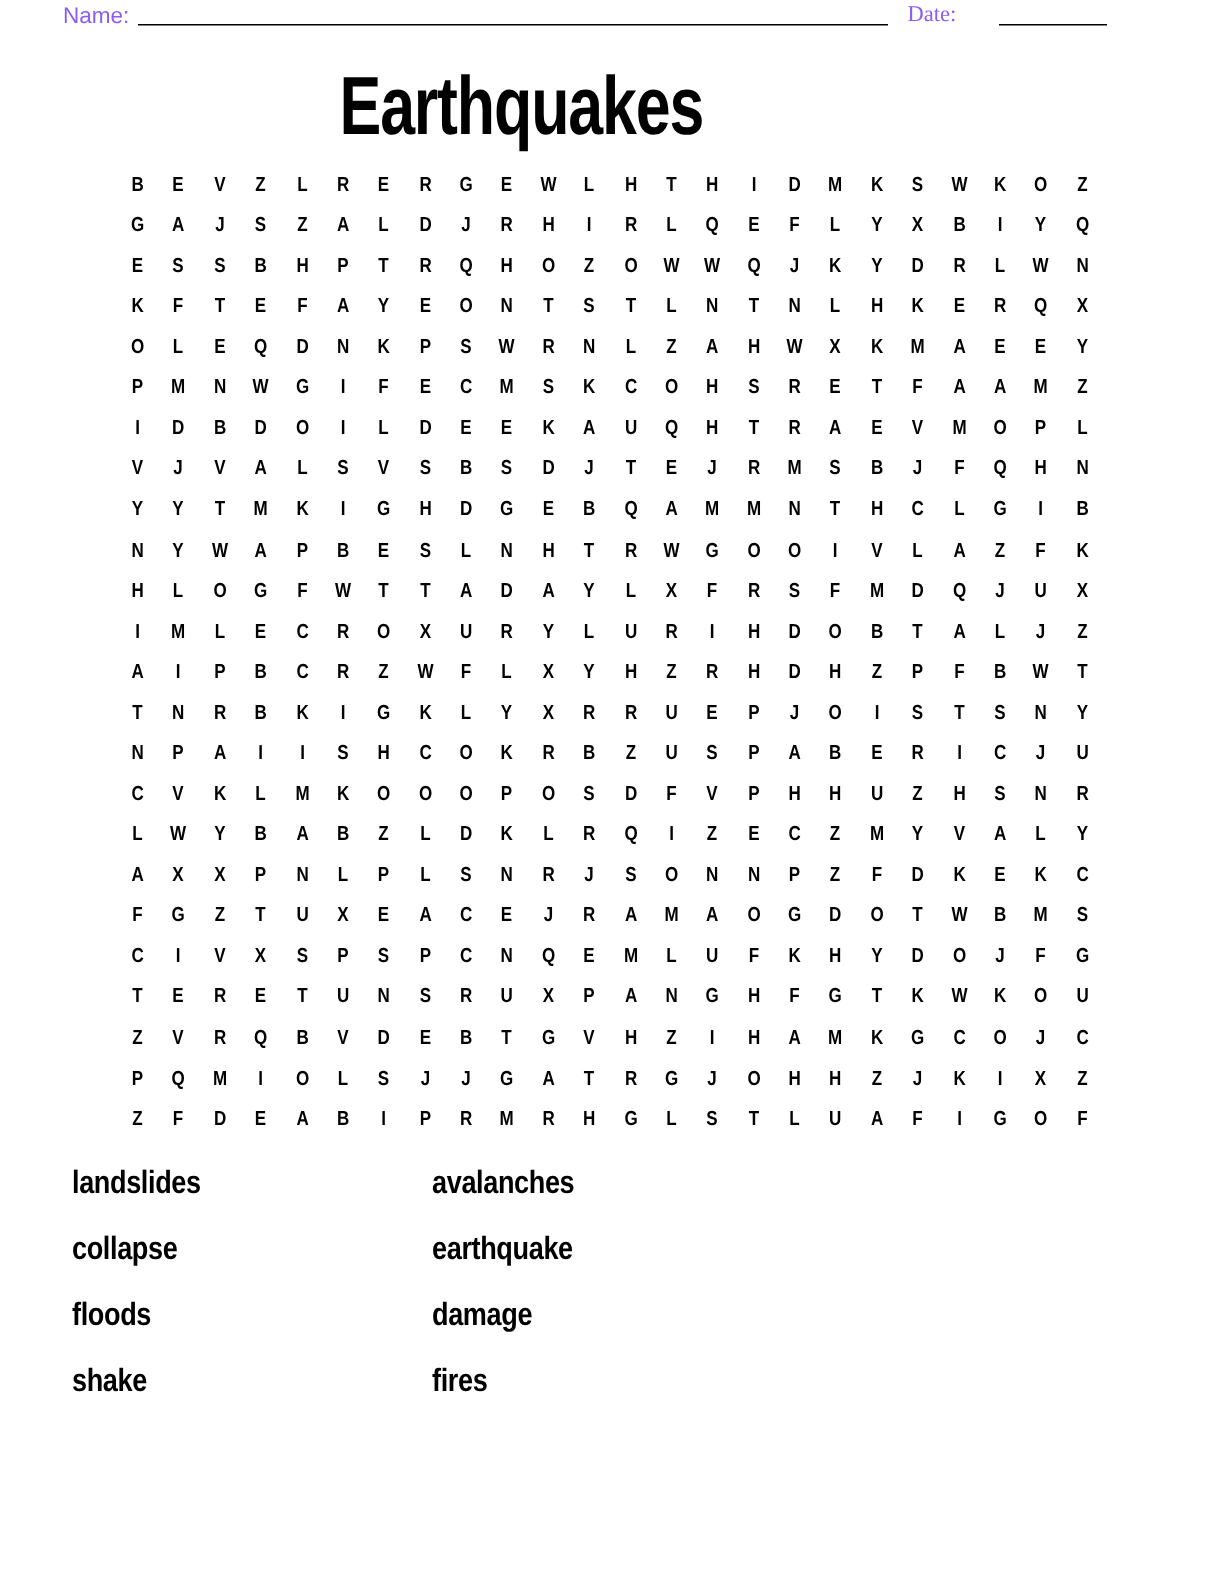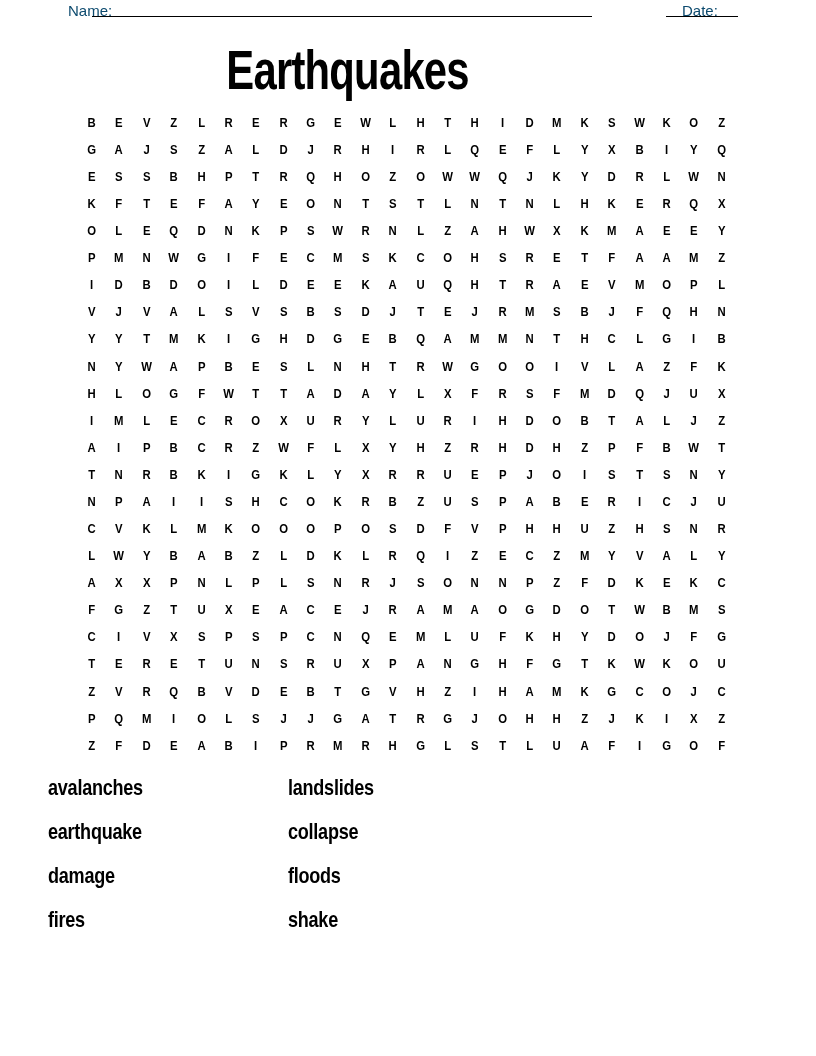--- a/index.html
+++ b/index.html
@@ -9,25 +9,24 @@
     position: relative;
     font-family: "Liberation Sans", sans-serif;
     color: #000;
     overflow: hidden;
   }
   
   .hdr-label {
     position: absolute;
     top: 2px;
     font-size: 15px;
-    color: #0c4a6e;
-    margin-left: 26px;
+    color: #8b5cf6;
   }
   #name-label { left: 42px; }
-  #date-label { left: 656px; }
+  #date-label { left: 605px; font-family: Liberation Serif, serif; }
   .blank-line {
     position: absolute;
     top: 2px;
     height: 15px;
     border-bottom: 1.4px solid #000;
   }
   #name-line { left: 92px; width: 500px; }
   #date-line { left: 666px; width: 72px; }
   
   .title-wrap {
@@ -668,24 +667,24 @@
     <span class="cell">A</span>
     <span class="cell">F</span>
     <span class="cell">I</span>
     <span class="cell">G</span>
     <span class="cell">O</span>
     <span class="cell">F</span>
   </div>
 
 <div class="word-list">
   <div class="word-col">
+      <div class="word-item">landslides</div>
+      <div class="word-item">collapse</div>
+      <div class="word-item">floods</div>
+      <div class="word-item">shake</div>
+    </div>
+  <div class="word-col">
       <div class="word-item">avalanches</div>
       <div class="word-item">earthquake</div>
       <div class="word-item">damage</div>
       <div class="word-item">fires</div>
     </div>
-  <div class="word-col">
-      <div class="word-item">landslides</div>
-      <div class="word-item">collapse</div>
-      <div class="word-item">floods</div>
-      <div class="word-item">shake</div>
-    </div>
 </div>
 
 </body></html>

